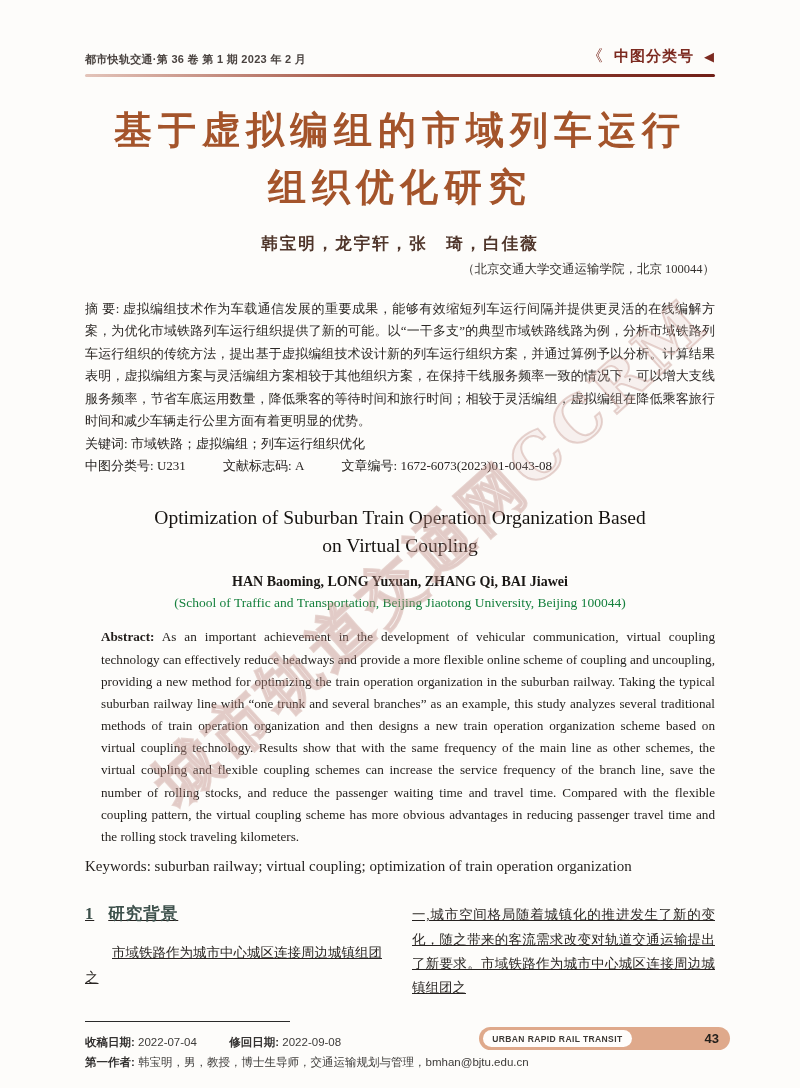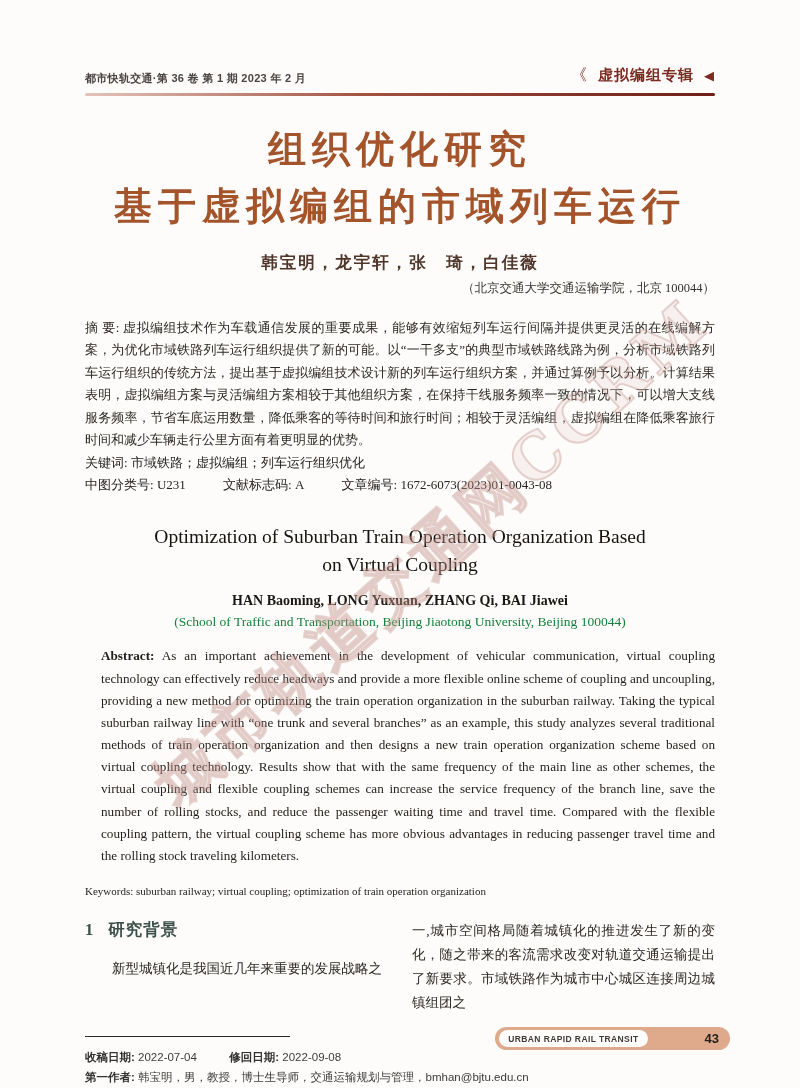--- a/index.html
+++ b/index.html
@@ -7,21 +7,21 @@
   .page {
     position: relative;
     width: 800px;
     height: 1088px;
     margin: 0 auto;
     background: #fdfcfa;
     overflow: hidden;
     font-family: "Liberation Serif", "DejaVu Serif", serif;
     color: #262220;
   }
-  .content { width: 630px; margin: 0 auto; padding-top: 65px; }
+  .content { width: 630px; margin: 0 auto; padding-top: 46px; }
 
   
   .header-row { display: flex; justify-content: space-between; align-items: flex-end; }
   .journal-info {
     font-family: "Liberation Sans", "DejaVu Sans", sans-serif;
     font-size: 11px; font-weight: bold; color: #4a4340; letter-spacing: .3px;
   }
   .issue-tag { font-size: 15px; font-weight: bold; color: #7c2a20; letter-spacing: 1px; display: flex; align-items: center; gap: 10px; }
   .issue-tag .guillemet { font-weight: normal; font-size: 16px; }
   .issue-tag .tri { font-size: 13px; }
@@ -50,24 +50,24 @@
   .clc-line { font-size: 13px; line-height: 1.73; font-family: Liberation Serif, serif; }
   .clc-line .seg { margin-right: 34px; }
   .clc-line .seg:last-child { margin-right: 0; }
 
   
   .title-en { margin-top: 26px; text-align: center; font-size: 19.5px; font-weight: normal; color: #15120f; line-height: 1.45; }
   .authors-en { margin-top: 14px; text-align: center; font-size: 14px; font-weight: bold; color: #1a1714; }
   .affiliation-en { margin-top: 5px; text-align: center; font-size: 13.5px; color: #15803d; }
   .abstract-en { margin-top: 15px; font-size: 13.2px; line-height: 1.68; text-align: justify; color: #211d1a; margin-left: 16px; }
   .abstract-en .lbl { font-weight: bold; }
-  .kw-en { font-size: 11px; line-height: 1.68; margin-top: 15px; }
-
-  
-  .columns { display: flex; gap: 24px; margin-top: 18px; }
+  .kw-en { font-size: 15px; line-height: 1.68; margin-top: 6px; }
+
+  
+  .columns { display: flex; gap: 24px; margin-top: 24px; text-decoration: underline; }
   .col { flex: 1; }
   .sec-heading { font-size: 16.5px; font-weight: bold; color: #3d504b; letter-spacing: 1px; }
   .sec-heading .num { margin-right: 14px; }
   .col-left p { margin-top: 16px; font-size: 13.5px; line-height: 1.8; text-indent: 2em; color: #2c2825; }
   .col-right p { font-size: 13.5px; line-height: 1.8; text-align: justify; color: #2c2825; }
 
   
   .footnote-rule { width: 205px; border-top: 1.5px solid #2a2a2a; margin-top: 20px; }
   .footnotes {
     margin-top: 10px;
@@ -87,21 +87,21 @@
     -webkit-text-stroke: 2px rgba(178, 120, 110, 0.30);
     white-space: nowrap; pointer-events: none; user-select: none;
     font-family: "DejaVu Serif", serif;
   }
 
   
   .page-badge {
     position: absolute; top: 1027px; right: 70px;
     height: 23px; padding: 3px 4px;
     background: #dfa98b; border-radius: 12px;
-    display: flex; align-items: center; gap: 9px;
+    display: flex; align-items: center; gap: 25px;
   }
   .badge-pill {
     background: #fffdfb; border-radius: 9px; height: 17px;
     display: flex; align-items: center; padding: 0 9px;
   }
   .badge-pill span {
     font-family: "Liberation Sans", "DejaVu Sans", sans-serif;
     font-size: 8.5px; font-weight: bold; color: #3e3a36; letter-spacing: .4px;
   }
   .badge-num {
@@ -115,30 +115,30 @@
 <div class="page">
 
   <div class="watermark">城市轨道交通网CCRM</div>
 
   <div class="content">
 
     <div class="header-row">
       <div class="journal-info">都市快轨交通·第 36 卷 第 1 期 2023 年 2 月</div>
       <div class="issue-tag">
         <span class="guillemet">《</span>
-        <span>虚拟编组专辑</span>
+        <span>中图分类号</span>
         <span class="tri">◀</span>
       </div>
     </div>
     <div class="header-rule"></div>
 
 
     <div class="title-cn">
+      <div>基于虚拟编组的市域列车运行</div>
       <div>组织优化研究</div>
-      <div>基于虚拟编组的市域列车运行</div>
     </div>
 
     <div class="authors-cn">韩宝明，龙宇轩，张　琦，白佳薇</div>
     <div class="affiliation-cn">（北京交通大学交通运输学院，北京 100044）</div>
 
     <div class="abstract-cn">
       <span class="lbl">摘 要:</span>
       <span>虚拟编组技术作为车载通信发展的重要成果，能够有效缩短列车运行间隔并提供更灵活的在线编解方案，为优化市域铁路列车运行组织提供了新的可能。以“一干多支”的典型市域铁路线路为例，分析市域铁路列车运行组织的传统方法，提出基于虚拟编组技术设计新的列车运行组织方案，并通过算例予以分析。计算结果表明，虚拟编组方案与灵活编组方案相较于其他组织方案，在保持干线服务频率一致的情况下，可以增大支线服务频率，节省车底运用数量，降低乘客的等待时间和旅行时间；相较于灵活编组，虚拟编组在降低乘客旅行时间和减少车辆走行公里方面有着更明显的优势。</span>
     </div>
     <div class="kw-line">
@@ -165,21 +165,21 @@
     <div class="kw-en">
       <span class="lbl">Keywords:</span>
       <span>suburban railway; virtual coupling; optimization of train operation organization</span>
     </div>
 
     <div class="columns">
       <div class="col col-left">
         <div class="sec-heading">
           <span class="num">1</span><span>研究背景</span>
         </div>
-        <p>新型城镇化是我国近几年来重要的发展战略之</p>
+        <p>市域铁路作为城市中心城区连接周边城镇组团之</p>
       </div>
       <div class="col col-right">
         <p>一,城市空间格局随着城镇化的推进发生了新的变化，随之带来的客流需求改变对轨道交通运输提出了新要求。市域铁路作为城市中心城区连接周边城镇组团之</p>
       </div>
     </div>
 
     <div class="footnote-rule"></div>
 
     <div class="footnotes">
       <div>

